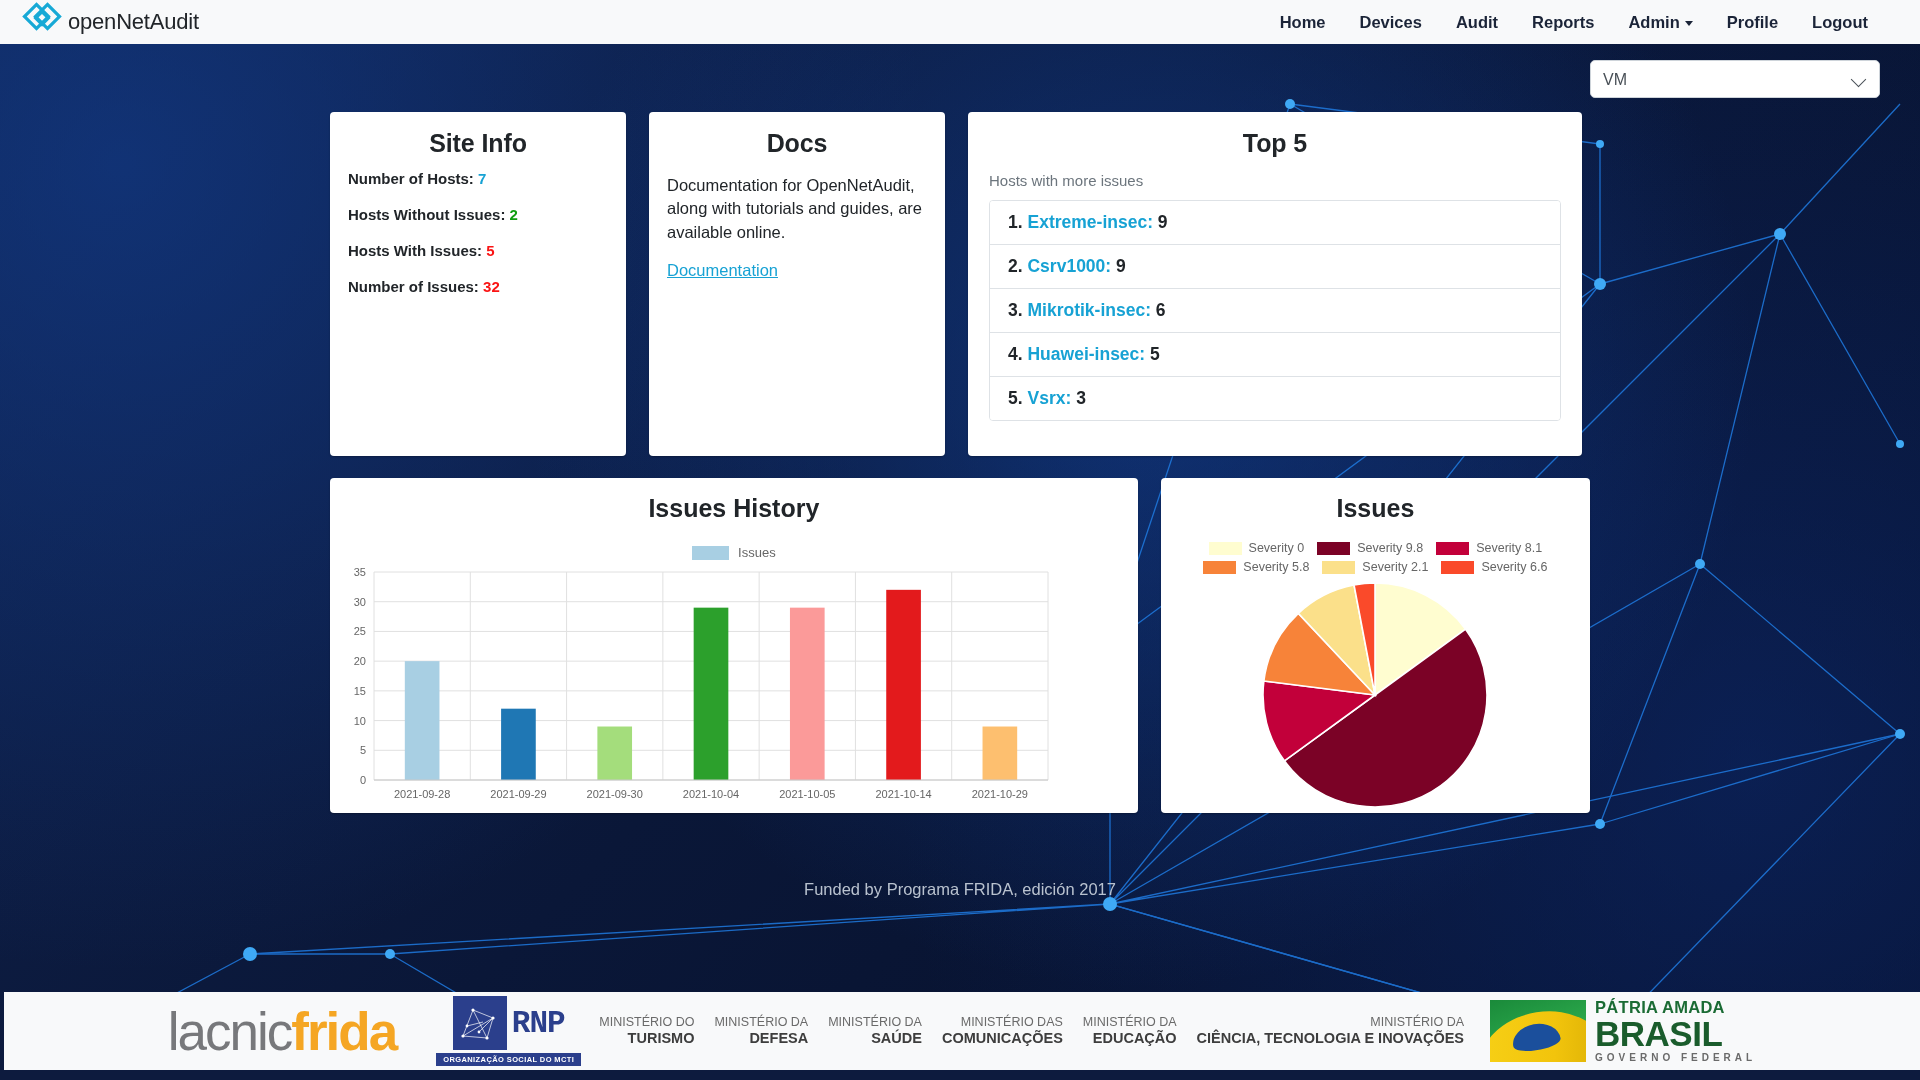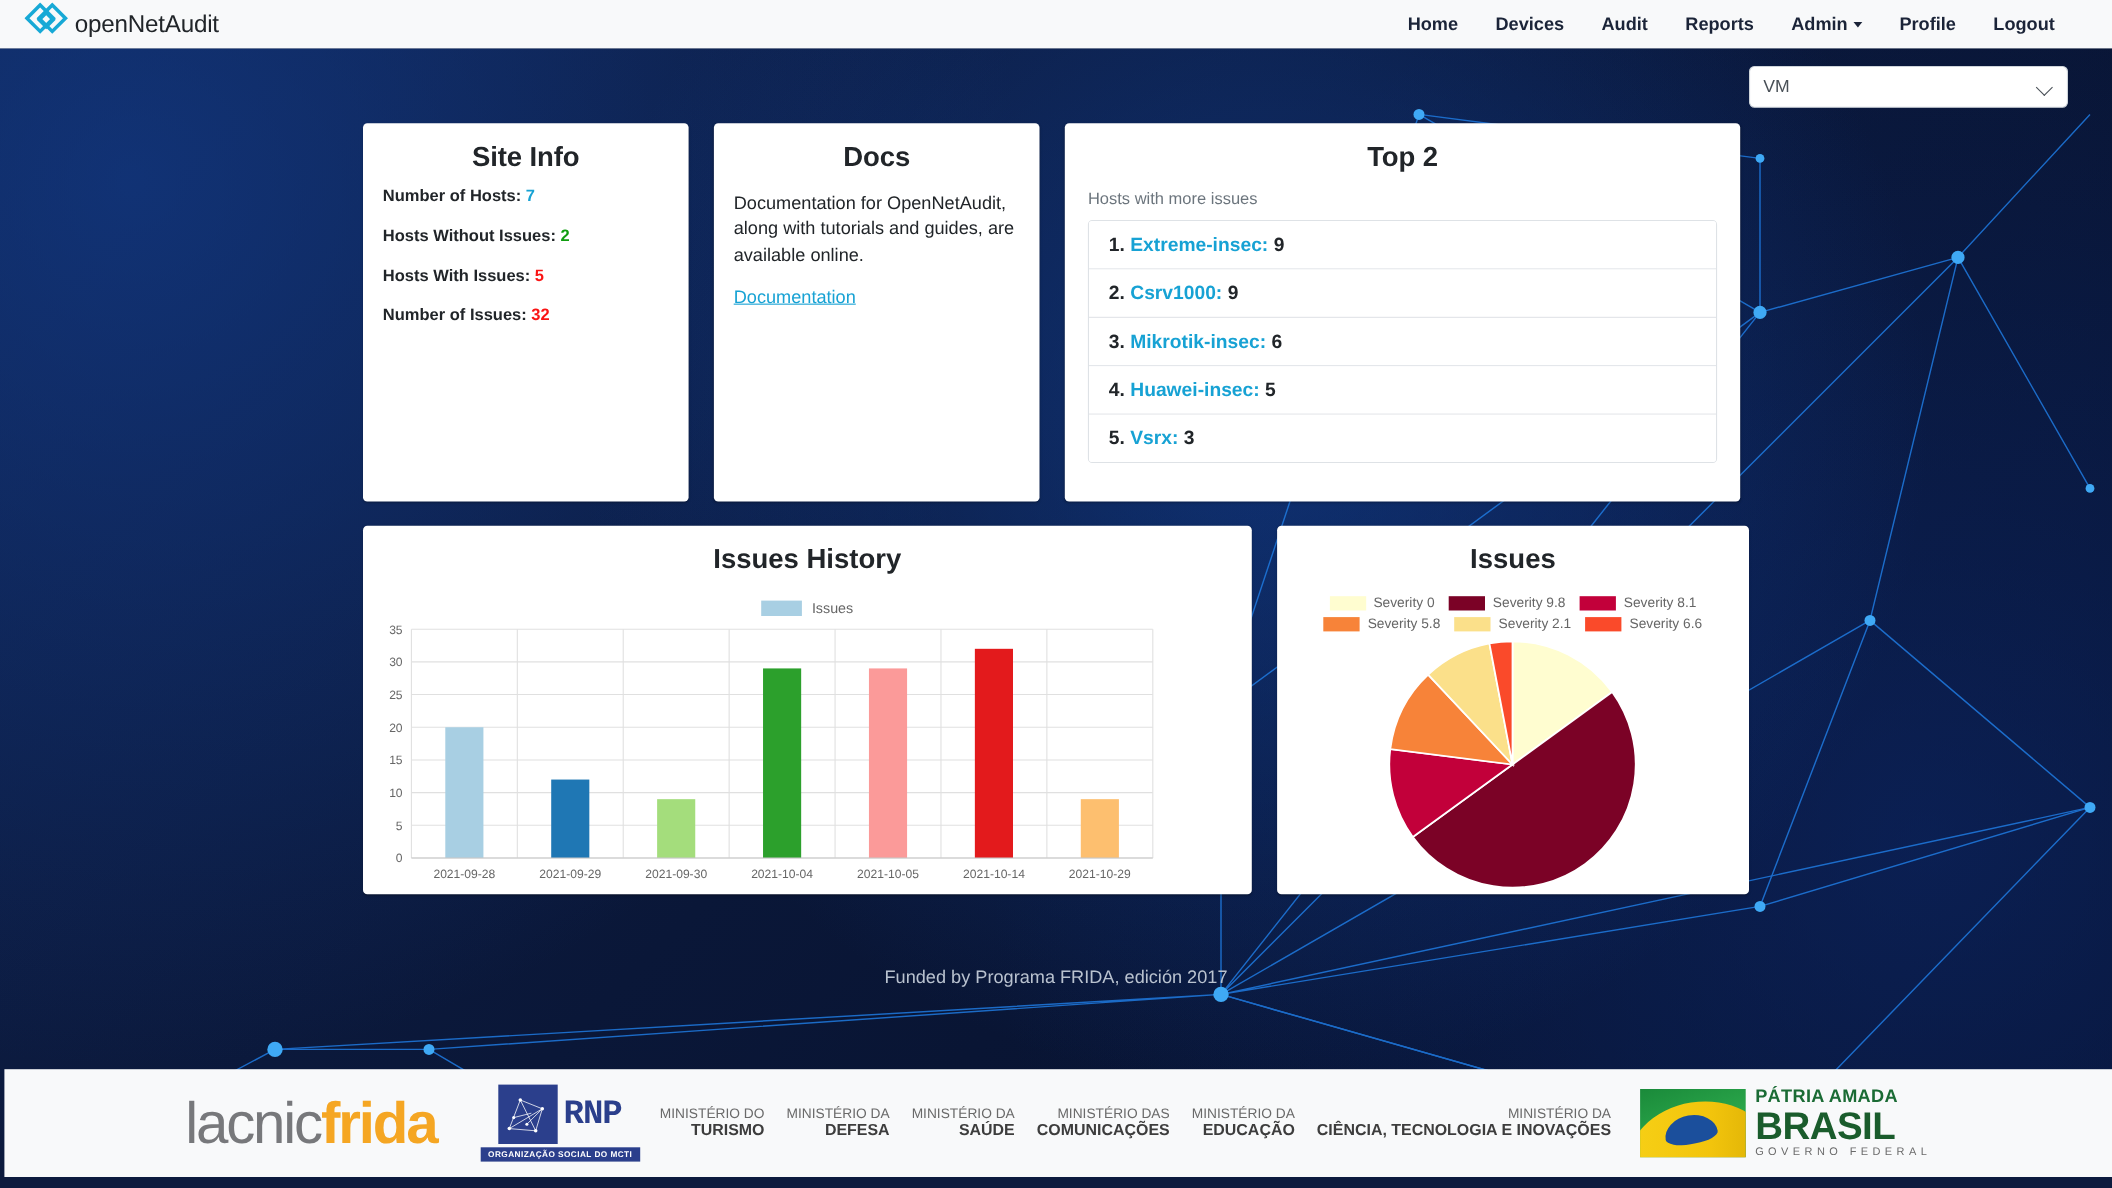--- a/index.html
+++ b/index.html
@@ -230,21 +230,21 @@
     bottom: 170px;
     text-align: center;
     color: #b9c2cf;
     font-size: 16.5px;
     line-height: 1.35;
     z-index: 4;
   }
   .footer-logos {
     position: absolute;
     left: 4px; right: 0; bottom: 0;
-    height: 98px;
+    height: 78px;
     background: #f8f9fa;
     display: flex;
     align-items: center;
     justify-content: center;
     gap: 0;
     z-index: 6;
   }
   .lacnic-frida {
     font-size: 53px;
     letter-spacing: -2px;
@@ -298,21 +298,21 @@
     position: absolute;
     width: 48px; height: 26px;
     left: 22px; top: 24px;
     background: #1b4f9c;
     border-radius: 50% 50% 45% 45% / 70% 70% 30% 30%;
     transform: rotate(-10deg);
   }
   .brasil-words { line-height: 1.0; }
   .bw1 { font-size: 16.5px; color: #1a6b34; font-weight: 700; letter-spacing: 0.3px; display:block;}
   .bw2 { font-size: 35px; color: #1a5c2c; font-weight: 700; letter-spacing: -0.5px; display:block; margin-top:1px;}
-  .bw3 { font-size: 10px; color: #6a6a6a; font-weight: 400; letter-spacing: 4px; display:block; margin-top:2px;}
+  .bw3 { font-size: 10px; color: #6a6a6a; font-weight: 700; letter-spacing: 4px; display:block; margin-top:2px;}
 </style>
 </head>
 <body>
 
 <div class="navbar">
   <a class="brand">
     <svg class="brand-logo" viewBox="0 0 40 40">
       <g fill="none" stroke="#17a9d6" stroke-width="3.2">
         <rect x="6" y="6" width="17" height="17" transform="rotate(45 14.5 14.5)"></rect>
         <rect x="17" y="6" width="17" height="17" transform="rotate(45 25.5 14.5)"></rect>
@@ -390,21 +390,21 @@
         </div>
       </div>
 
       <div class="card card-docs">
         <div class="card-title">Docs</div>
         <div class="docs-text">Documentation for OpenNetAudit, along with tutorials and guides, are available online.</div>
         <a class="docs-link">Documentation</a>
       </div>
 
       <div class="card card-top5">
-        <div class="card-title">Top 2</div>
+        <div class="card-title">Top 5</div>
         <div class="top5-sub">Hosts with more issues</div>
         <ul class="top5-list">
           <li class="top5-item">
             <span>1.</span>
             <span class="top5-host">Extreme-insec:</span>
             <span>9</span>
           </li>
           <li class="top5-item">
             <span>2.</span>
             <span class="top5-host">Csrv1000:</span>

